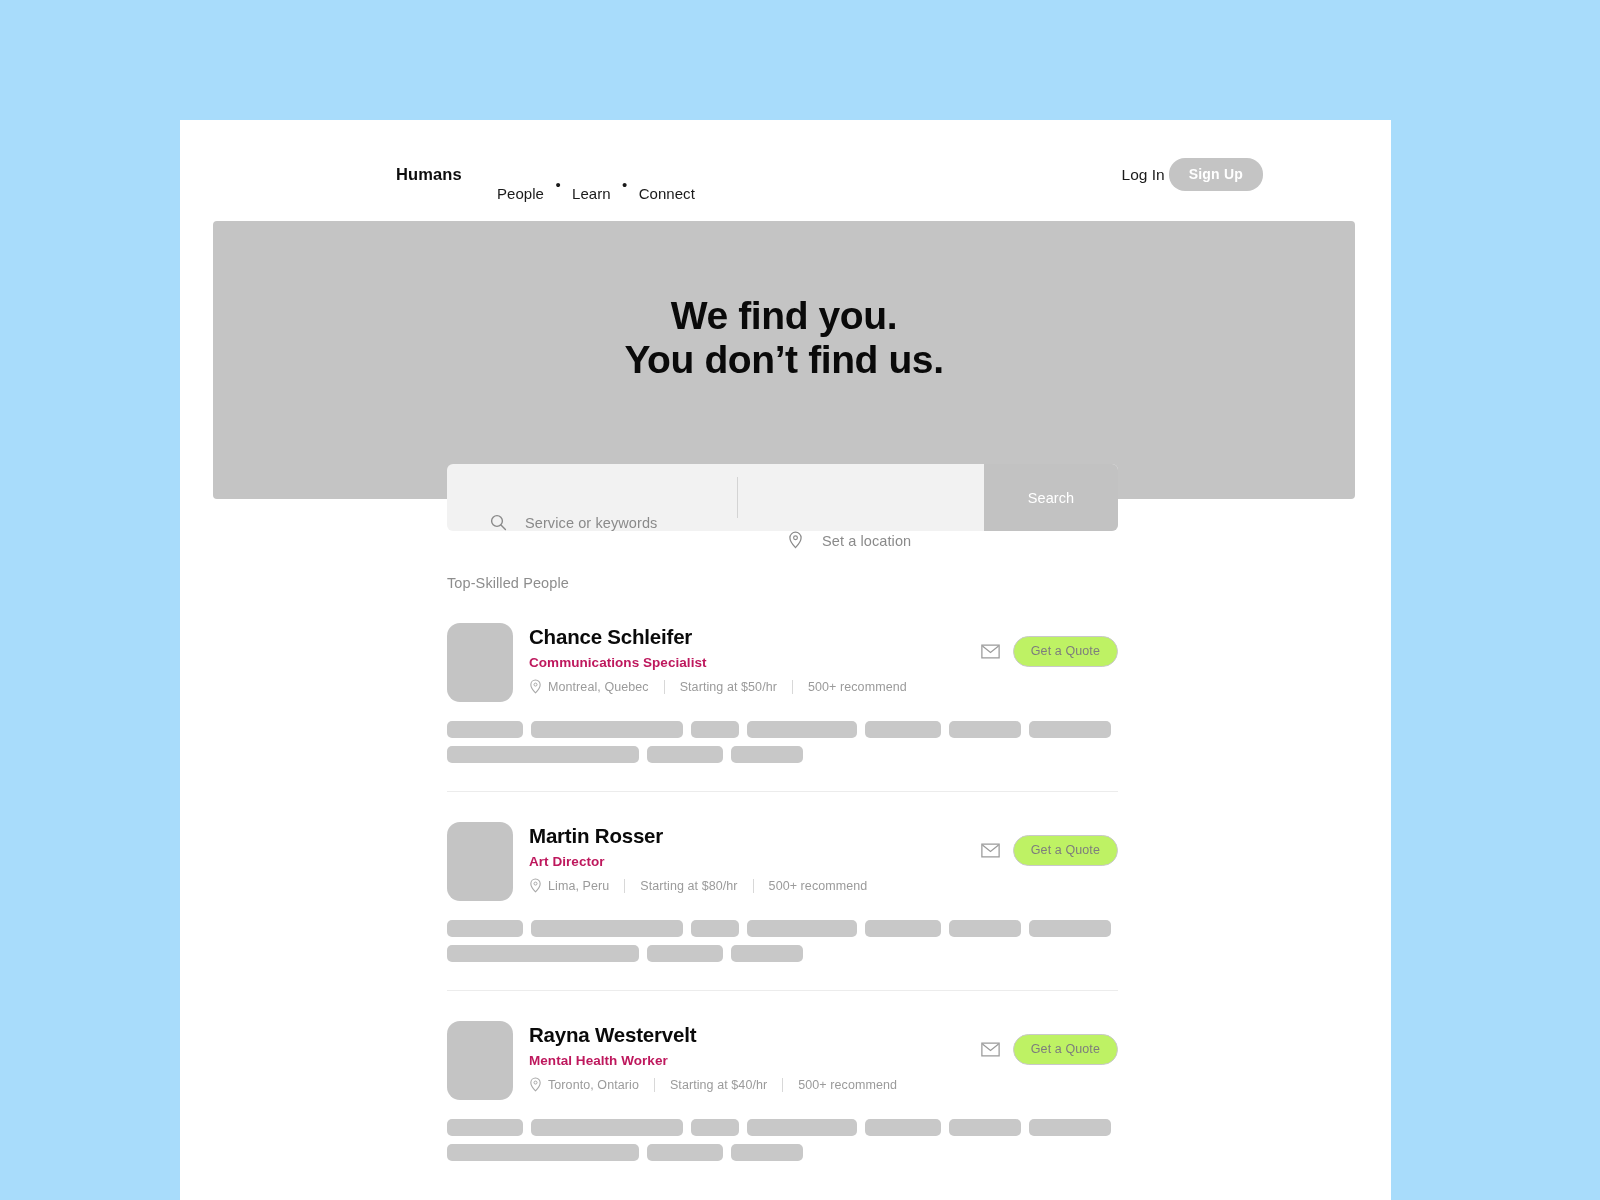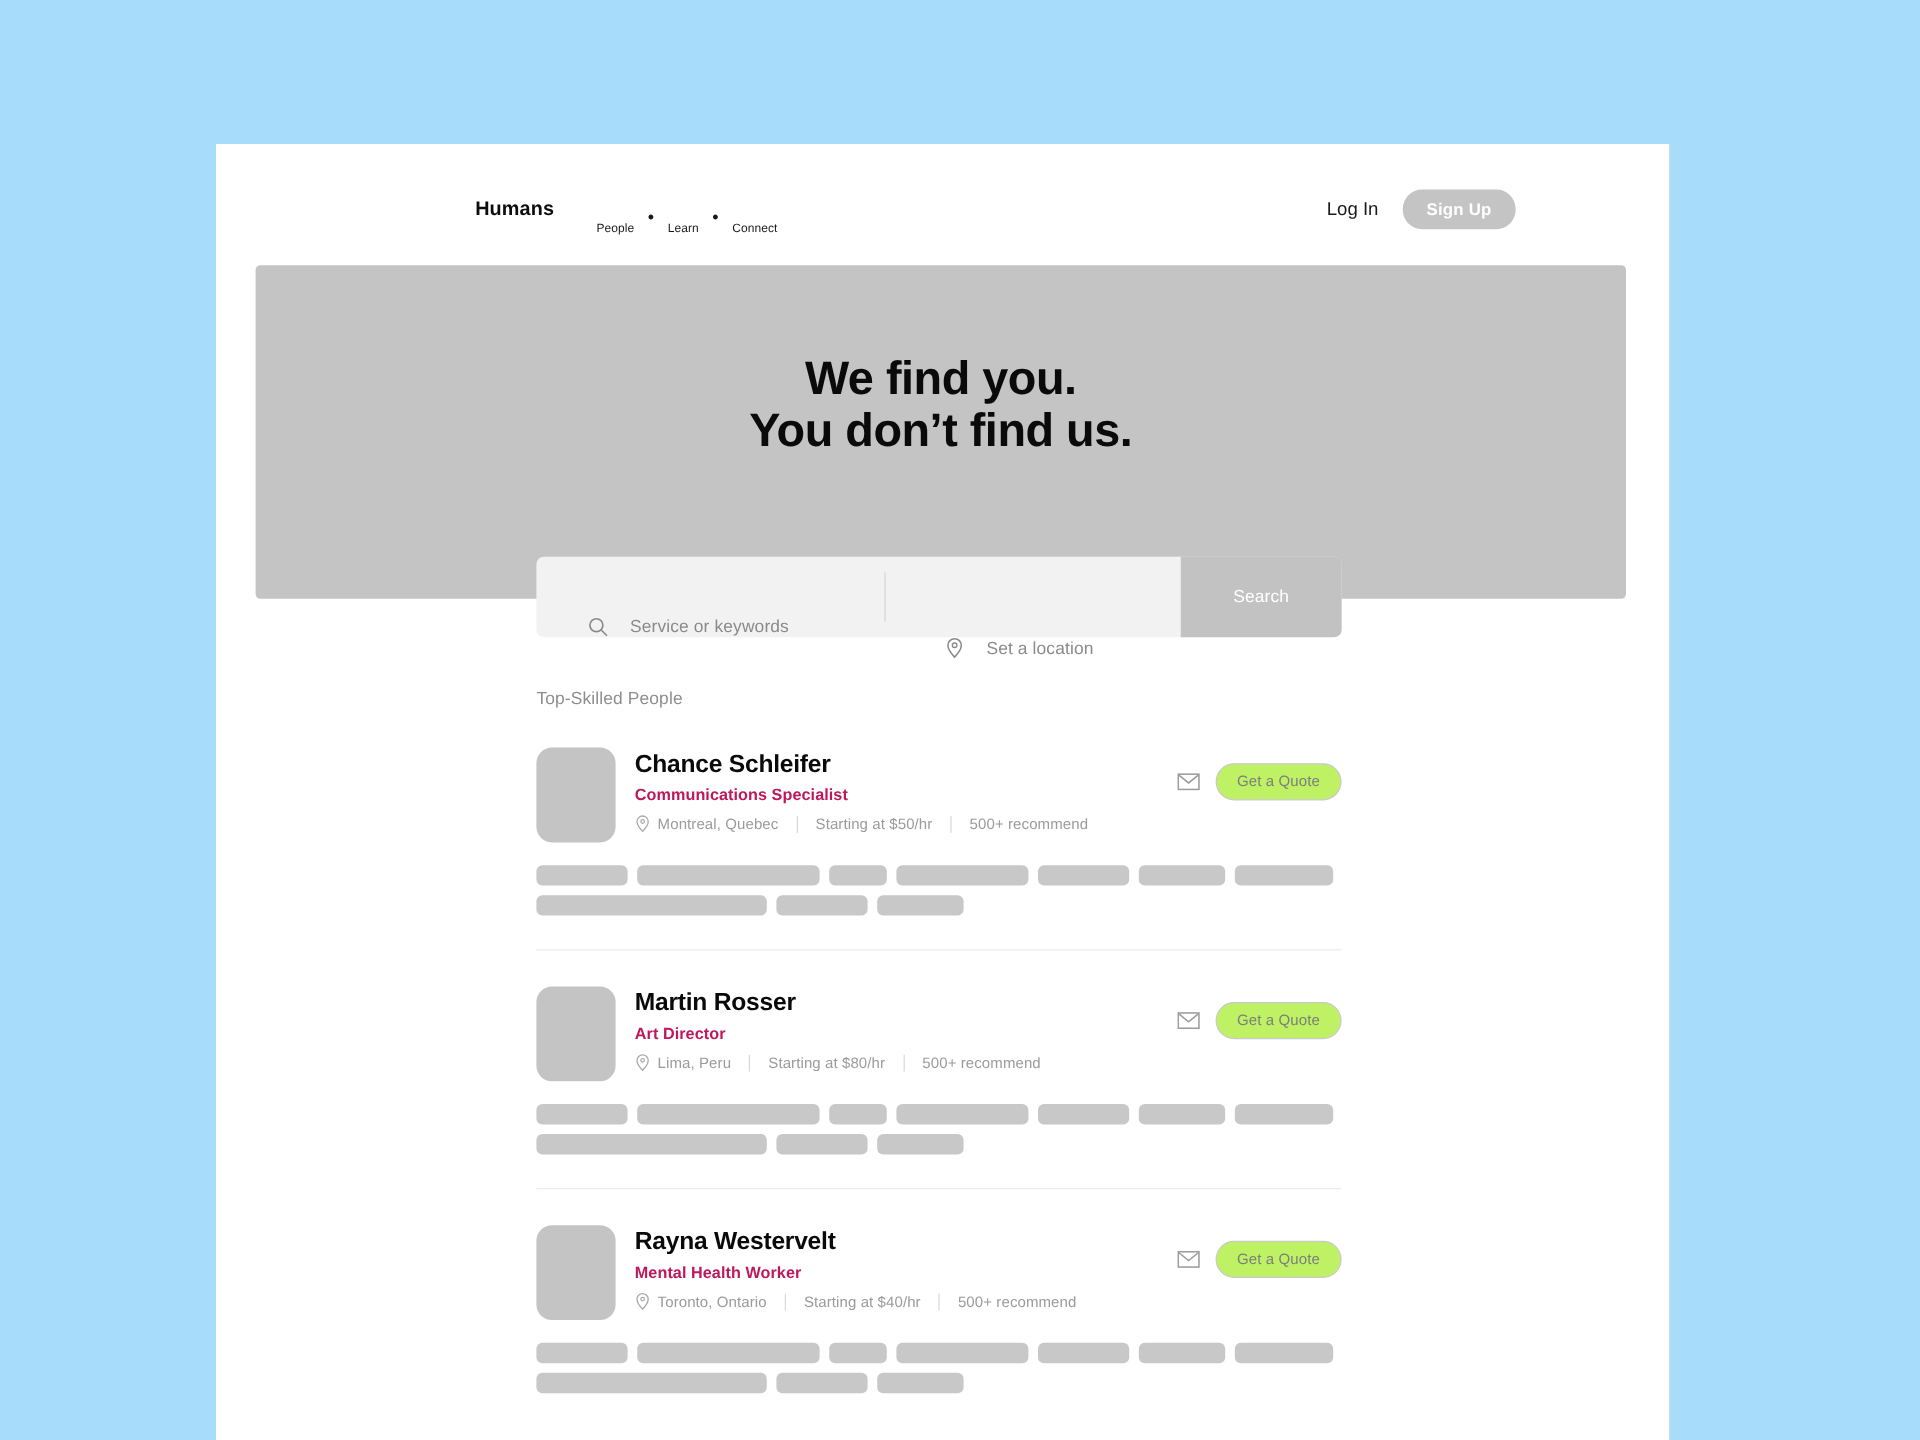--- a/index.html
+++ b/index.html
@@ -51,21 +51,21 @@
   .nav-links {
     position: absolute;
     left: 317px;
     top: 46px;
     display: flex;
     align-items: center;
     gap: 0px;
   }
 
   .nav-link {
-    font-size: 10px;
+    font-size: 15px;
     color: #1a1a1a;
     font-weight: 400;
     letter-spacing: 0.05px;
     cursor: pointer;
     margin-top: 19px;
   }
 
   .nav-dot {
     width: 28px;
     text-align: center;
@@ -74,21 +74,20 @@
     line-height: 1;
     user-select: none;
   }
 
   .nav-right {
     position: absolute;
     right: 128px;
     top: 38px;
     display: flex;
     align-items: center;
-    gap: 16px;
   }
 
   .login-link {
     font-size: 15.5px;
     color: #1a1a1a;
     font-weight: 400;
     cursor: pointer;
     padding: 6px 4px;
   }
 

